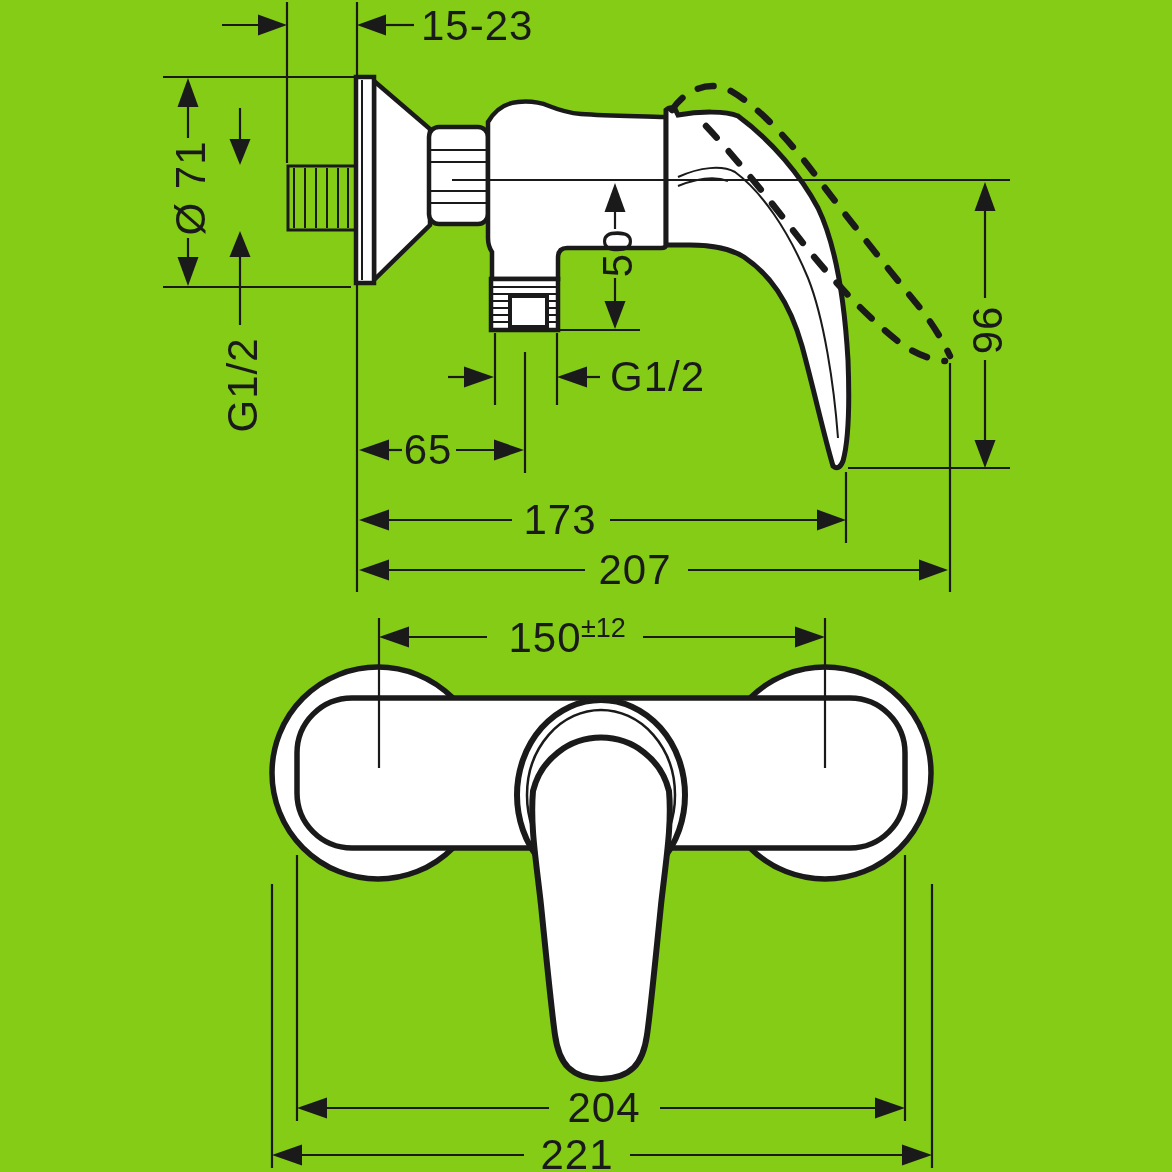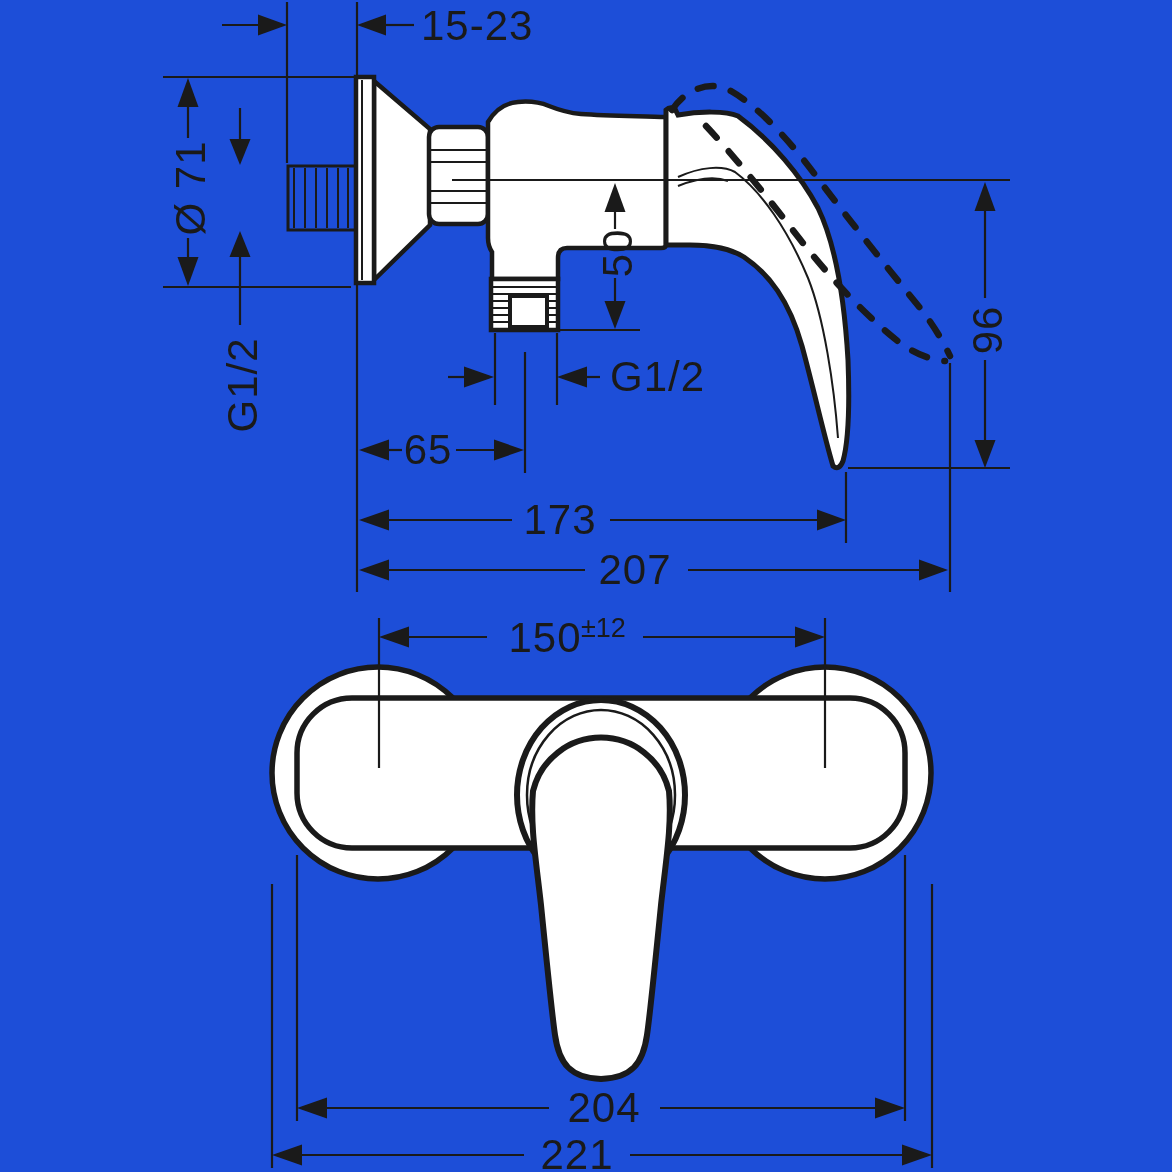--- a/index.html
+++ b/index.html
@@ -1,16 +1,16 @@
 <!DOCTYPE html>
 <html><head>
 <meta charset="utf-8">
 <style>
   html,body{margin:0;padding:0;background:#ffffff;}
-  .canvas{position:relative;width:1172px;height:1172px;background:#1d4ed8;overflow:hidden;
+  .canvas{position:relative;width:1172px;height:1172px;background:#84cc16;overflow:hidden;
           font-family:"Liberation Sans", sans-serif;}
   svg{display:block;}
   .dimtext{font-family:"Liberation Sans", sans-serif;font-size:42px;fill:#1a1a1a;letter-spacing:1px;}
   .suptext{font-family:"Liberation Sans", sans-serif;font-size:27px;fill:#1a1a1a;}
   .thin  {stroke:#1a1a1a;stroke-width:2.2;fill:none;}
   .med   {stroke:#1a1a1a;stroke-width:3;fill:none;}
   .shape {stroke:#1a1a1a;stroke-width:4.5;fill:#ffffff;}
   .shape2{stroke:#1a1a1a;stroke-width:5.5;fill:#ffffff;}
   .detail{stroke:#1a1a1a;stroke-width:2;fill:none;}
   .arrow {fill:#1a1a1a;stroke:none;}

